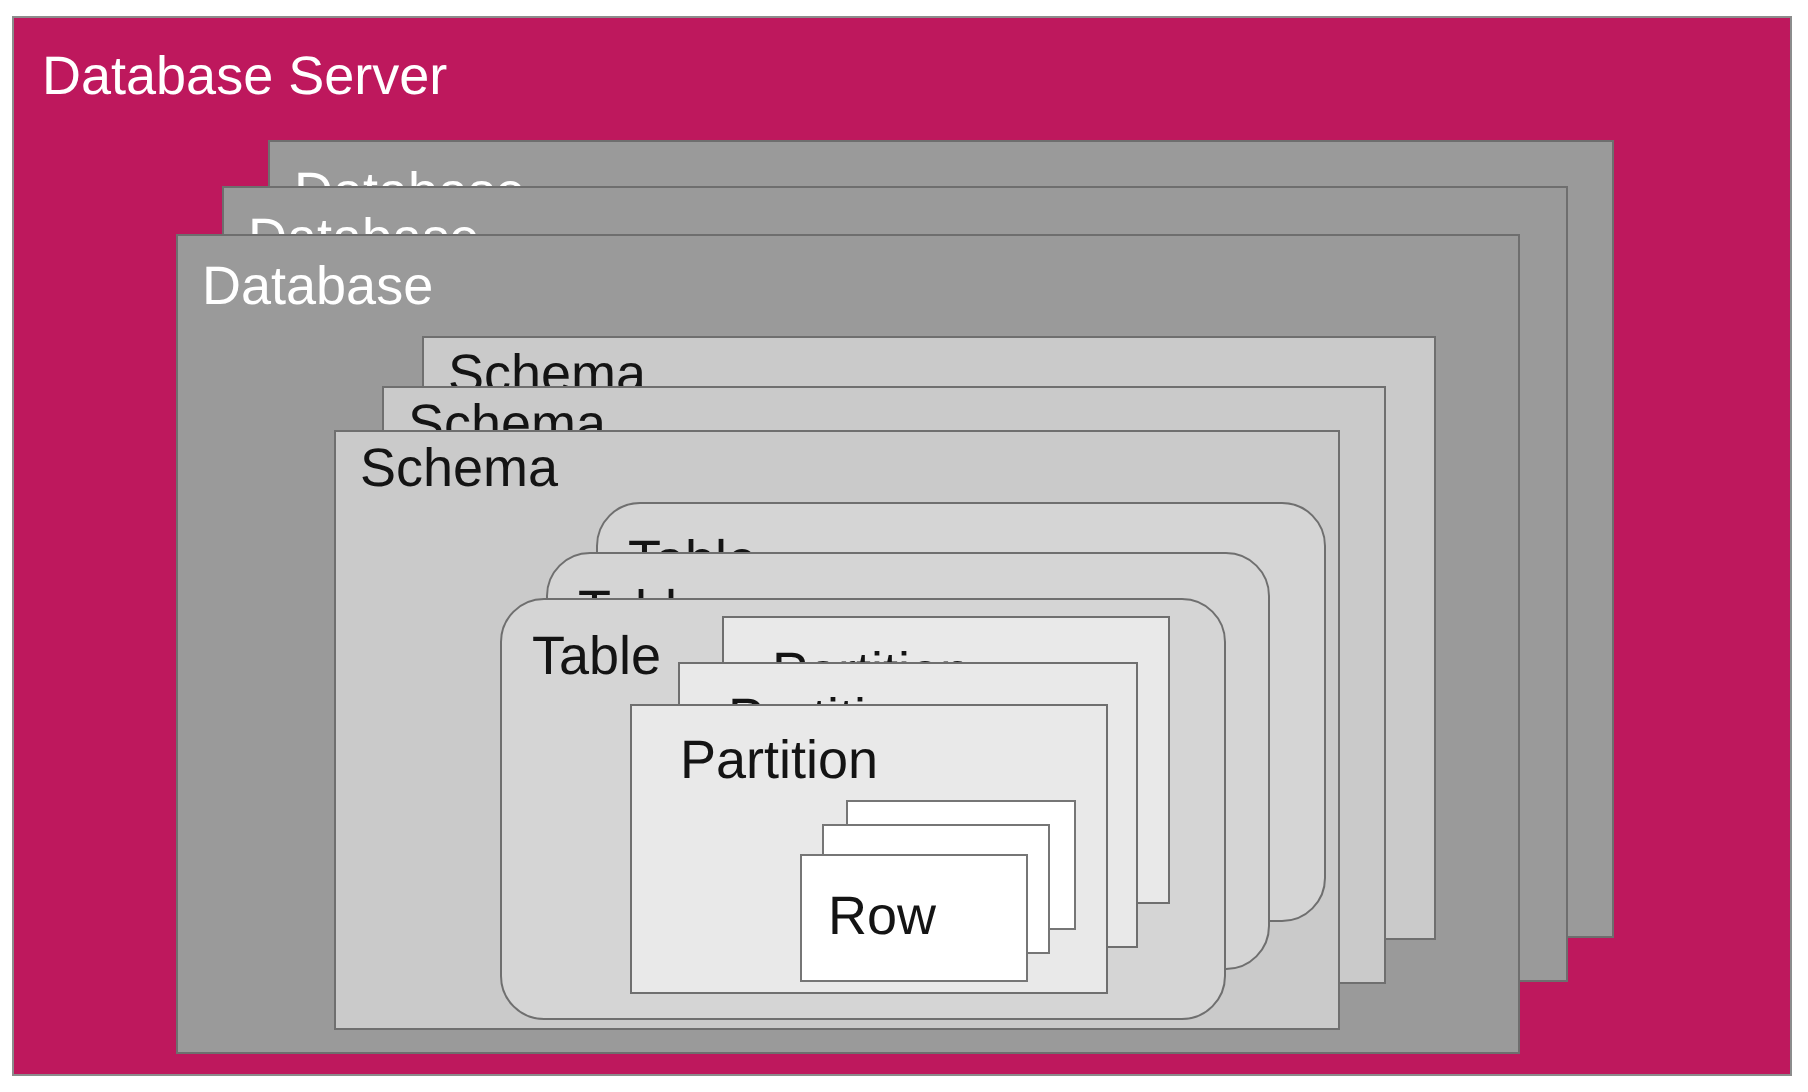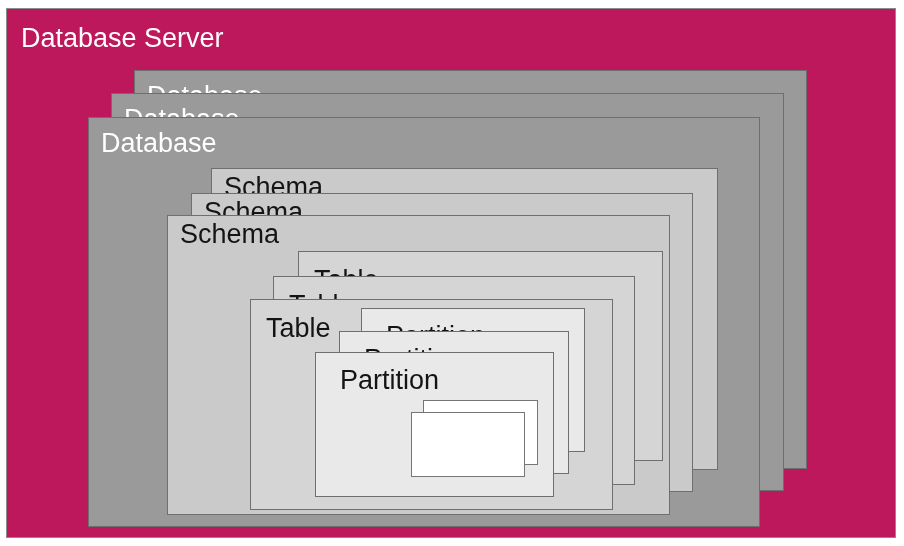--- a/index.html
+++ b/index.html
@@ -4,21 +4,21 @@
 <style>
   html,body{margin:0;padding:0;background:#ffffff;}
   .stage{
     position:relative;width:904px;height:546px;background:#ffffff;
     overflow:hidden;font-family:"Liberation Sans",sans-serif;
   }
   .box{position:absolute;box-sizing:border-box;border:1px solid #6f6f6f;}
   .lvl-srv{background:#be185d;border-color:#8c8c8c;}
   .lvl-db {background:#9a9a9a;border-color:#6e6e6e;text-decoration:underline;}
   .lvl-sc {background:#cacaca;border-color:#6f6f6f;}
-  .lvl-tb {background:#d5d5d5;border-color:#6f6f6f;}
+  .lvl-tb {background:#d5d5d5;border-color:#6f6f6f;border-radius:22px;}
   .lvl-pt {background:#e9e9e9;border-color:#6f6f6f;}
   .lvl-rw {background:#ffffff;border-color:#767676;}
 
   .label{
     position:absolute;font-size:27px;line-height:1;white-space:nowrap;
     letter-spacing:0;
   }
   .lb-srv{left:14px;top:16px;color:#ffffff;}
   .lb-db {left:12px;top:12px;color:#ffffff;}
   .lb-sc {left:12px;top:5px;color:#141414;}
@@ -93,20 +93,23 @@
             <span class="label lb-pt">Partition</span>
           </div>
           <div class="box lvl-pt pt2">
             <span class="label lb-pt">Partition</span>
           </div>
           <div class="box lvl-pt pt3">
             <span class="label lb-pt">Partition</span>
 
             <div class="box lvl-rw rw1"></div>
             <div class="box lvl-rw rw2"></div>
+            <div class="box lvl-rw rw3">
+              <span class="label lb-rw">Row</span>
+            </div>
 
           </div>
         </div>
       </div>
     </div>
   </div>
 
 </div>
 
 </body></html>

